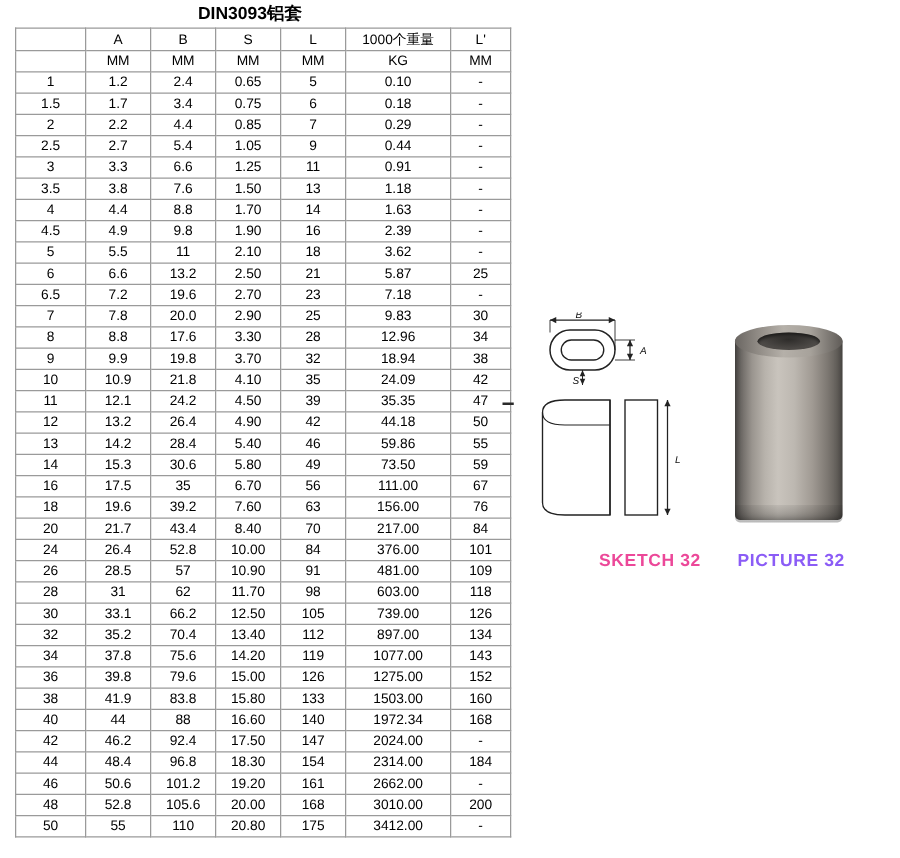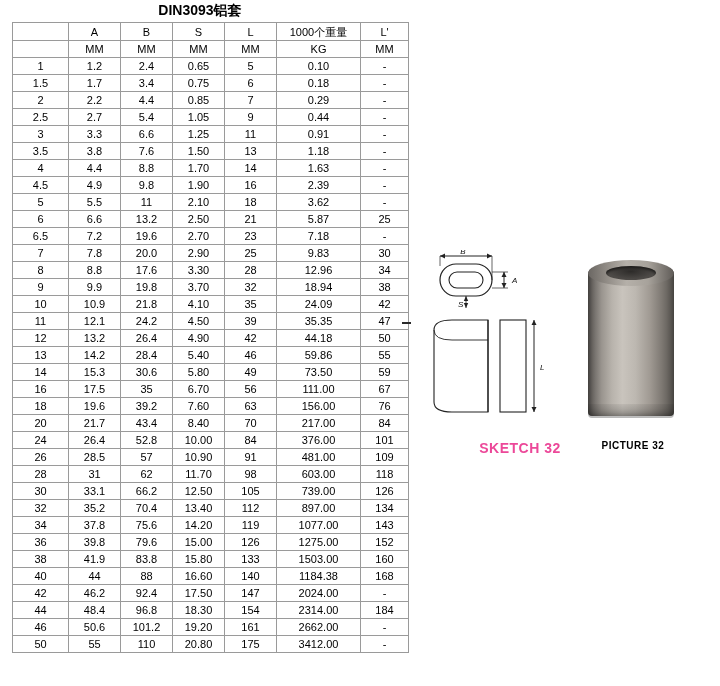--- a/index.html
+++ b/index.html
@@ -89,23 +89,23 @@
     top: 8px;
     width: 124px;
     height: 172px;
   }
   #picture-caption {
     position: absolute;
     left: 148px;
     top: 190px;
     width: 150px;
     text-align: center;
-    font-size: 10px;
+    font-size: 14px;
     font-weight: bold;
-    color: #000000;
+    color: #8b5cf6;
     letter-spacing: 0.5px;
   }
   .sleeve-body {
     position: absolute;
     left: 18px;
     top: 10px;
     width: 86px;
     height: 148px;
     border-radius: 6px 6px 4px 4px;
     background: linear-gradient(to right,
@@ -455,21 +455,21 @@
         <td>133</td>
         <td>1503.00</td>
         <td>160</td>
       </tr>
       <tr>
         <td>40</td>
         <td>44</td>
         <td>88</td>
         <td>16.60</td>
         <td>140</td>
-        <td>1184.38</td>
+        <td>1972.34</td>
         <td>168</td>
       </tr>
       <tr>
         <td>42</td>
         <td>46.2</td>
         <td>92.4</td>
         <td>17.50</td>
         <td>147</td>
         <td>2024.00</td>
         <td>-</td>
@@ -486,20 +486,29 @@
       <tr>
         <td>46</td>
         <td>50.6</td>
         <td>101.2</td>
         <td>19.20</td>
         <td>161</td>
         <td>2662.00</td>
         <td>-</td>
       </tr>
       <tr>
+        <td>48</td>
+        <td>52.8</td>
+        <td>105.6</td>
+        <td>20.00</td>
+        <td>168</td>
+        <td>3010.00</td>
+        <td>200</td>
+      </tr>
+      <tr>
         <td>50</td>
         <td>55</td>
         <td>110</td>
         <td>20.80</td>
         <td>175</td>
         <td>3412.00</td>
         <td>-</td>
       </tr>
     </tbody>
 </table>

